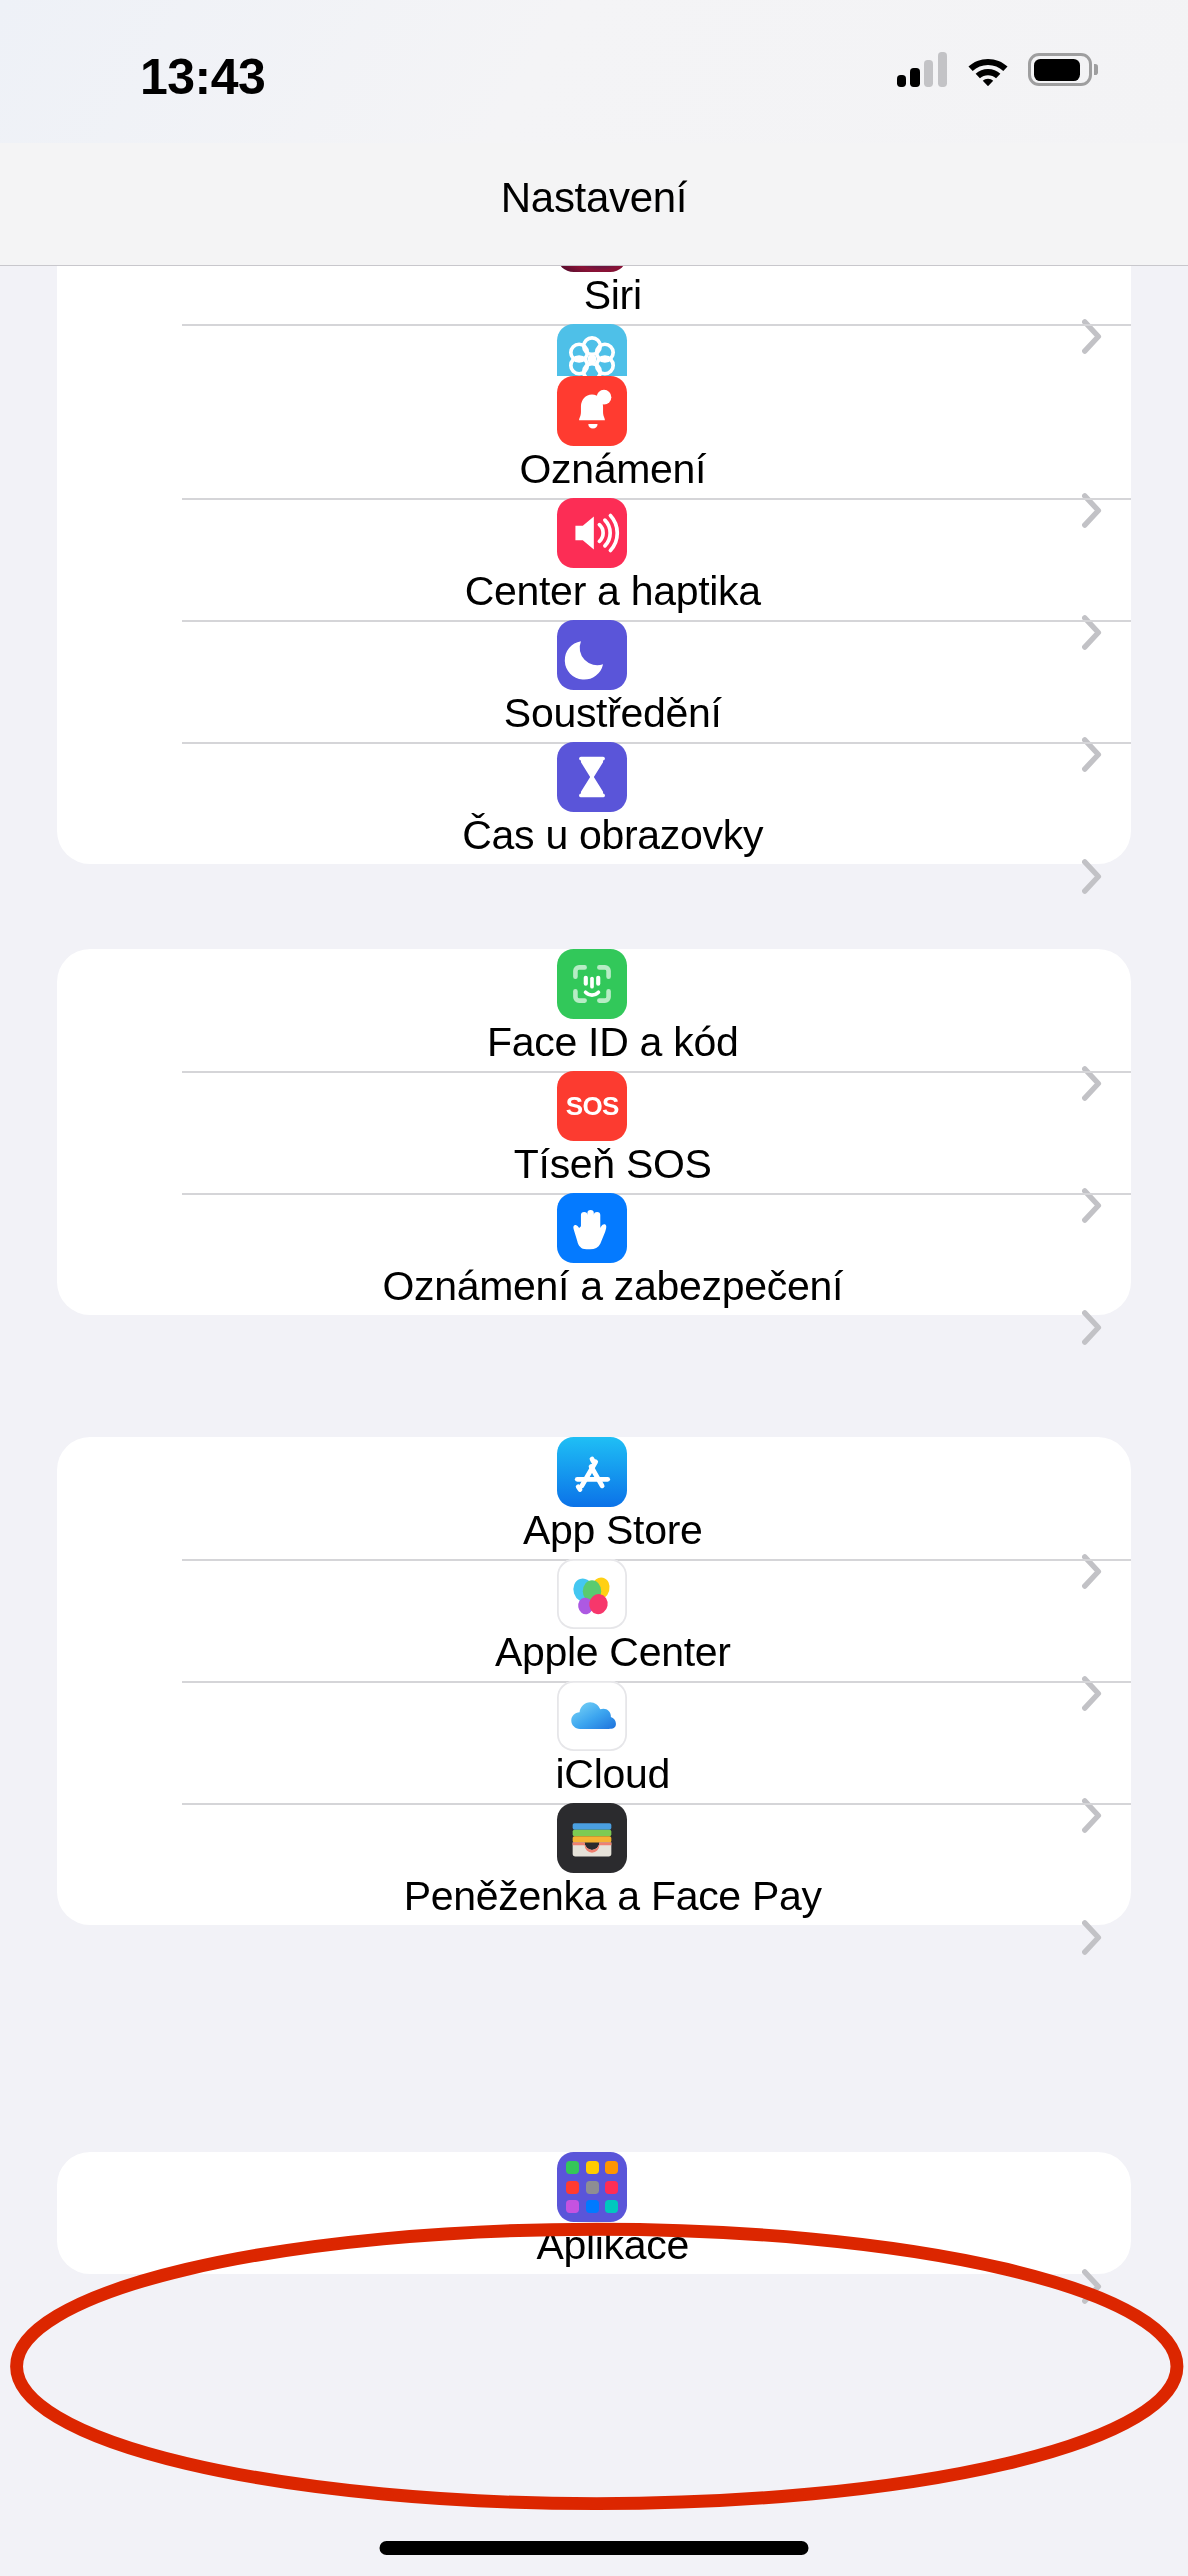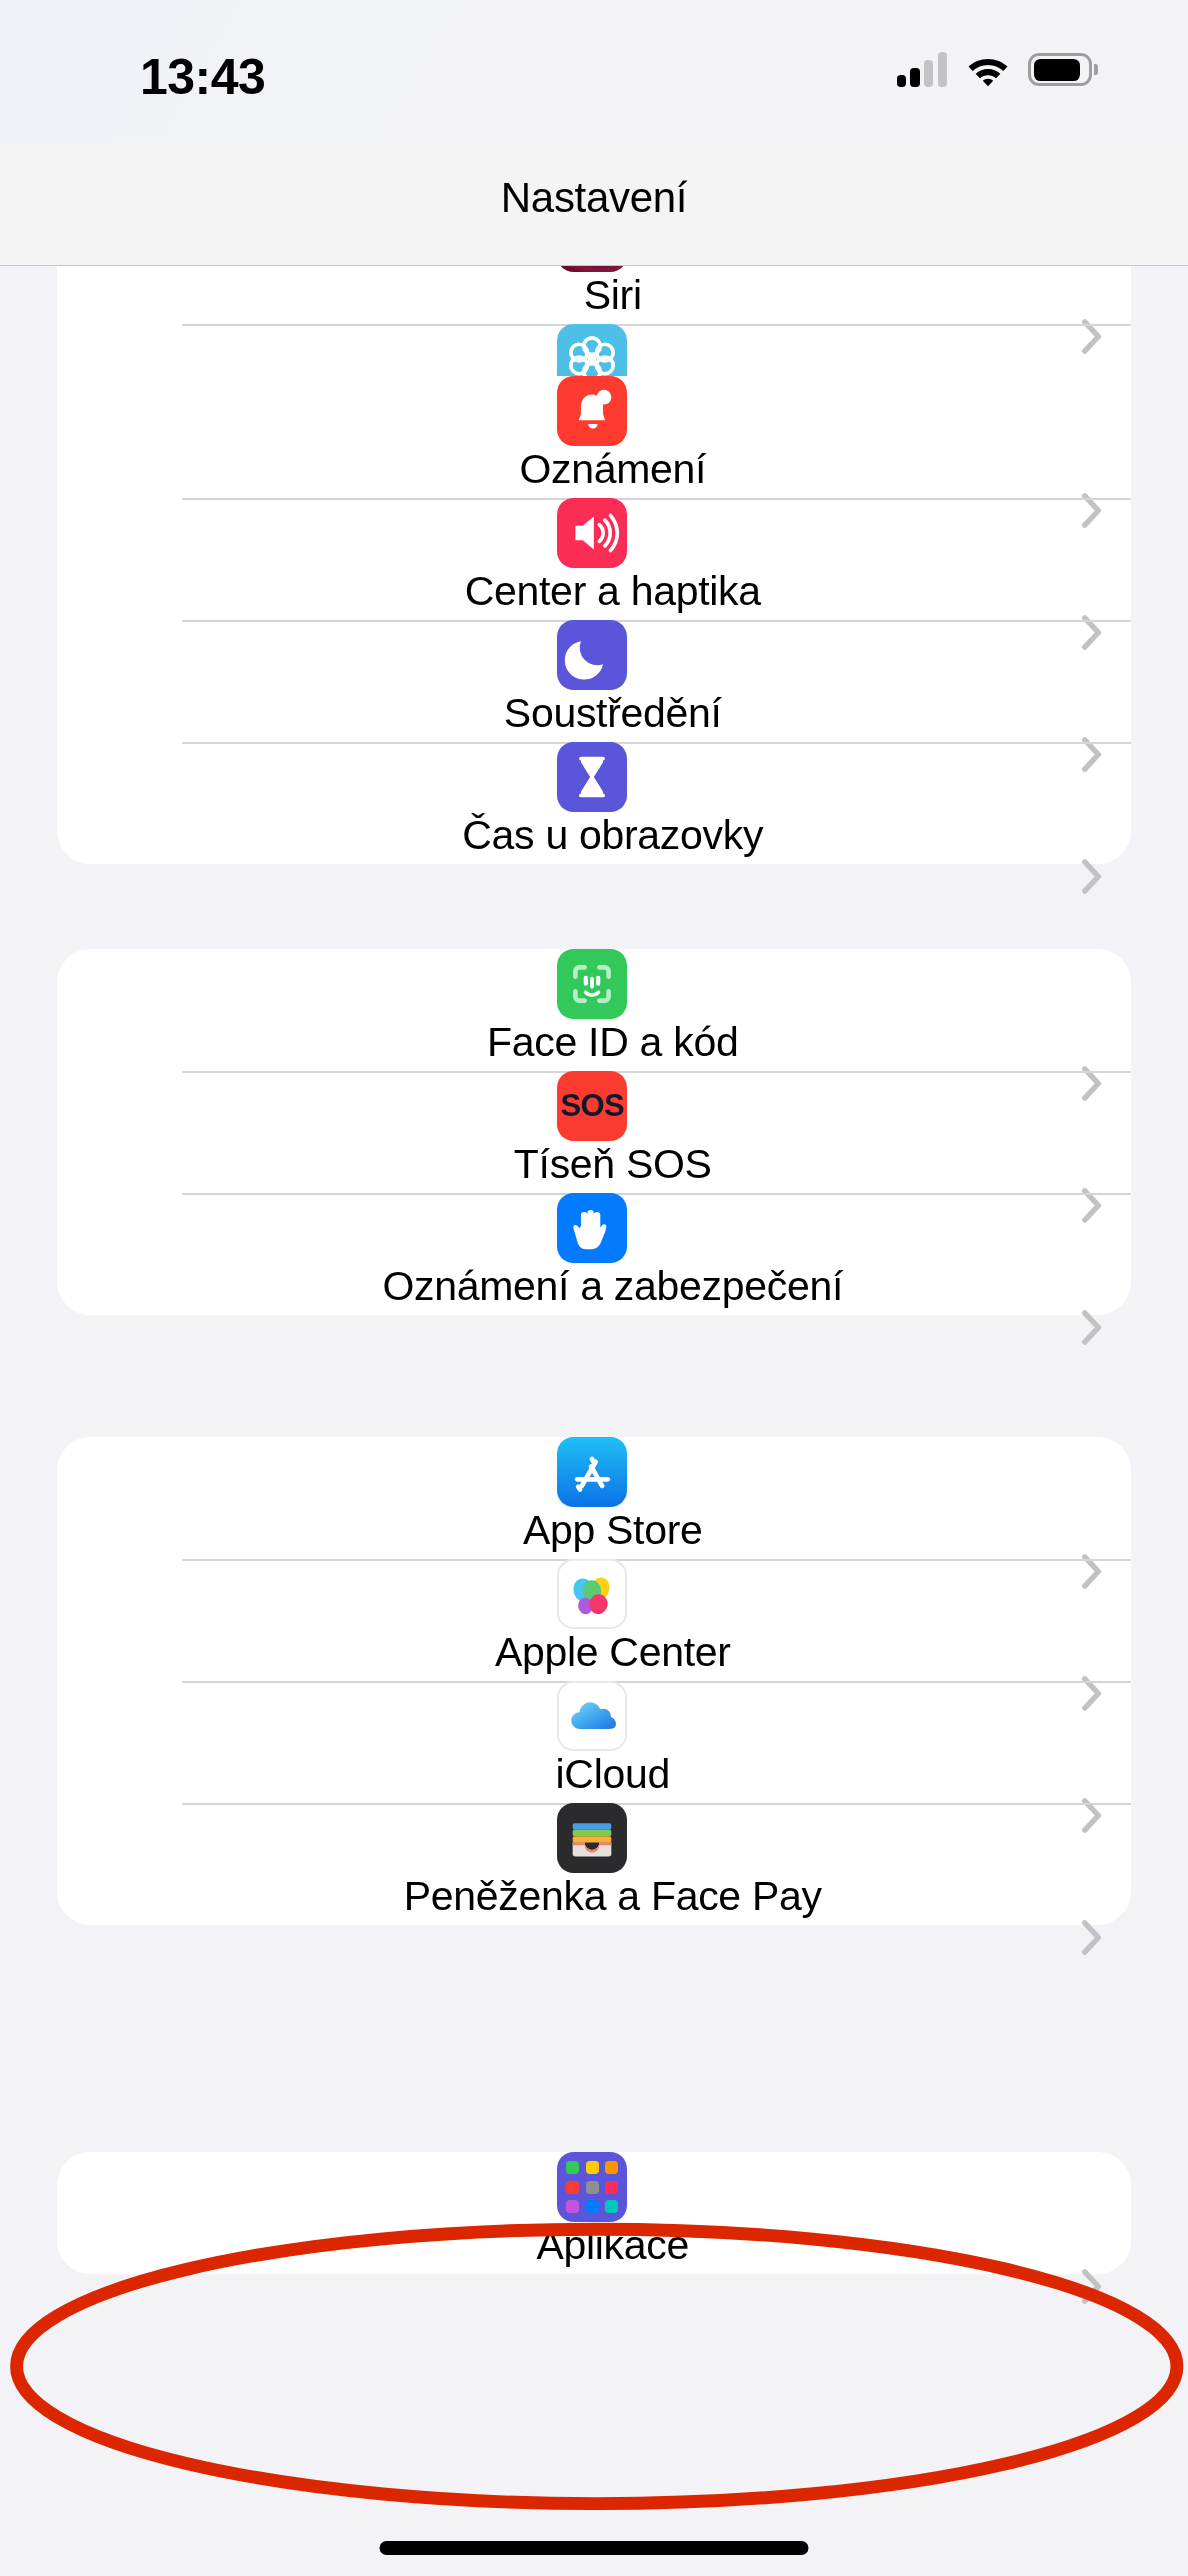--- a/index.html
+++ b/index.html
@@ -182,22 +182,22 @@
   .ic-faceid { background: #32C85A; }
   .ic-sos    { background: #FC3B30; display:flex; align-items:center; justify-content:center; }
   .ic-priv   { background: #047AFF; }
   .ic-appstore { background: linear-gradient(180deg, #1FBFF5 0%, #0B72E8 100%); }
   .ic-gamecenter { background: #FFFFFF; box-shadow: inset 0 0 0 1.8px #E6E6E9; }
   .ic-icloud { background: #FFFFFF; box-shadow: inset 0 0 0 1.8px #E6E6E9; }
   .ic-wallet { background: #2B2B2E; }
   .ic-apps   { background: #5A55D9; }
 
   .sos-text {
-    color: #0f172a;
-    font-size: 31px;
+    color: #ffffff;
+    font-size: 26px;
     font-weight: 700;
     letter-spacing: -0.6px;
   }
 
   
   .apps-grid {
     display: grid;
     grid-template-columns: repeat(3, 13px);
     grid-template-rows: repeat(3, 13px);
     gap: 6.4px;

